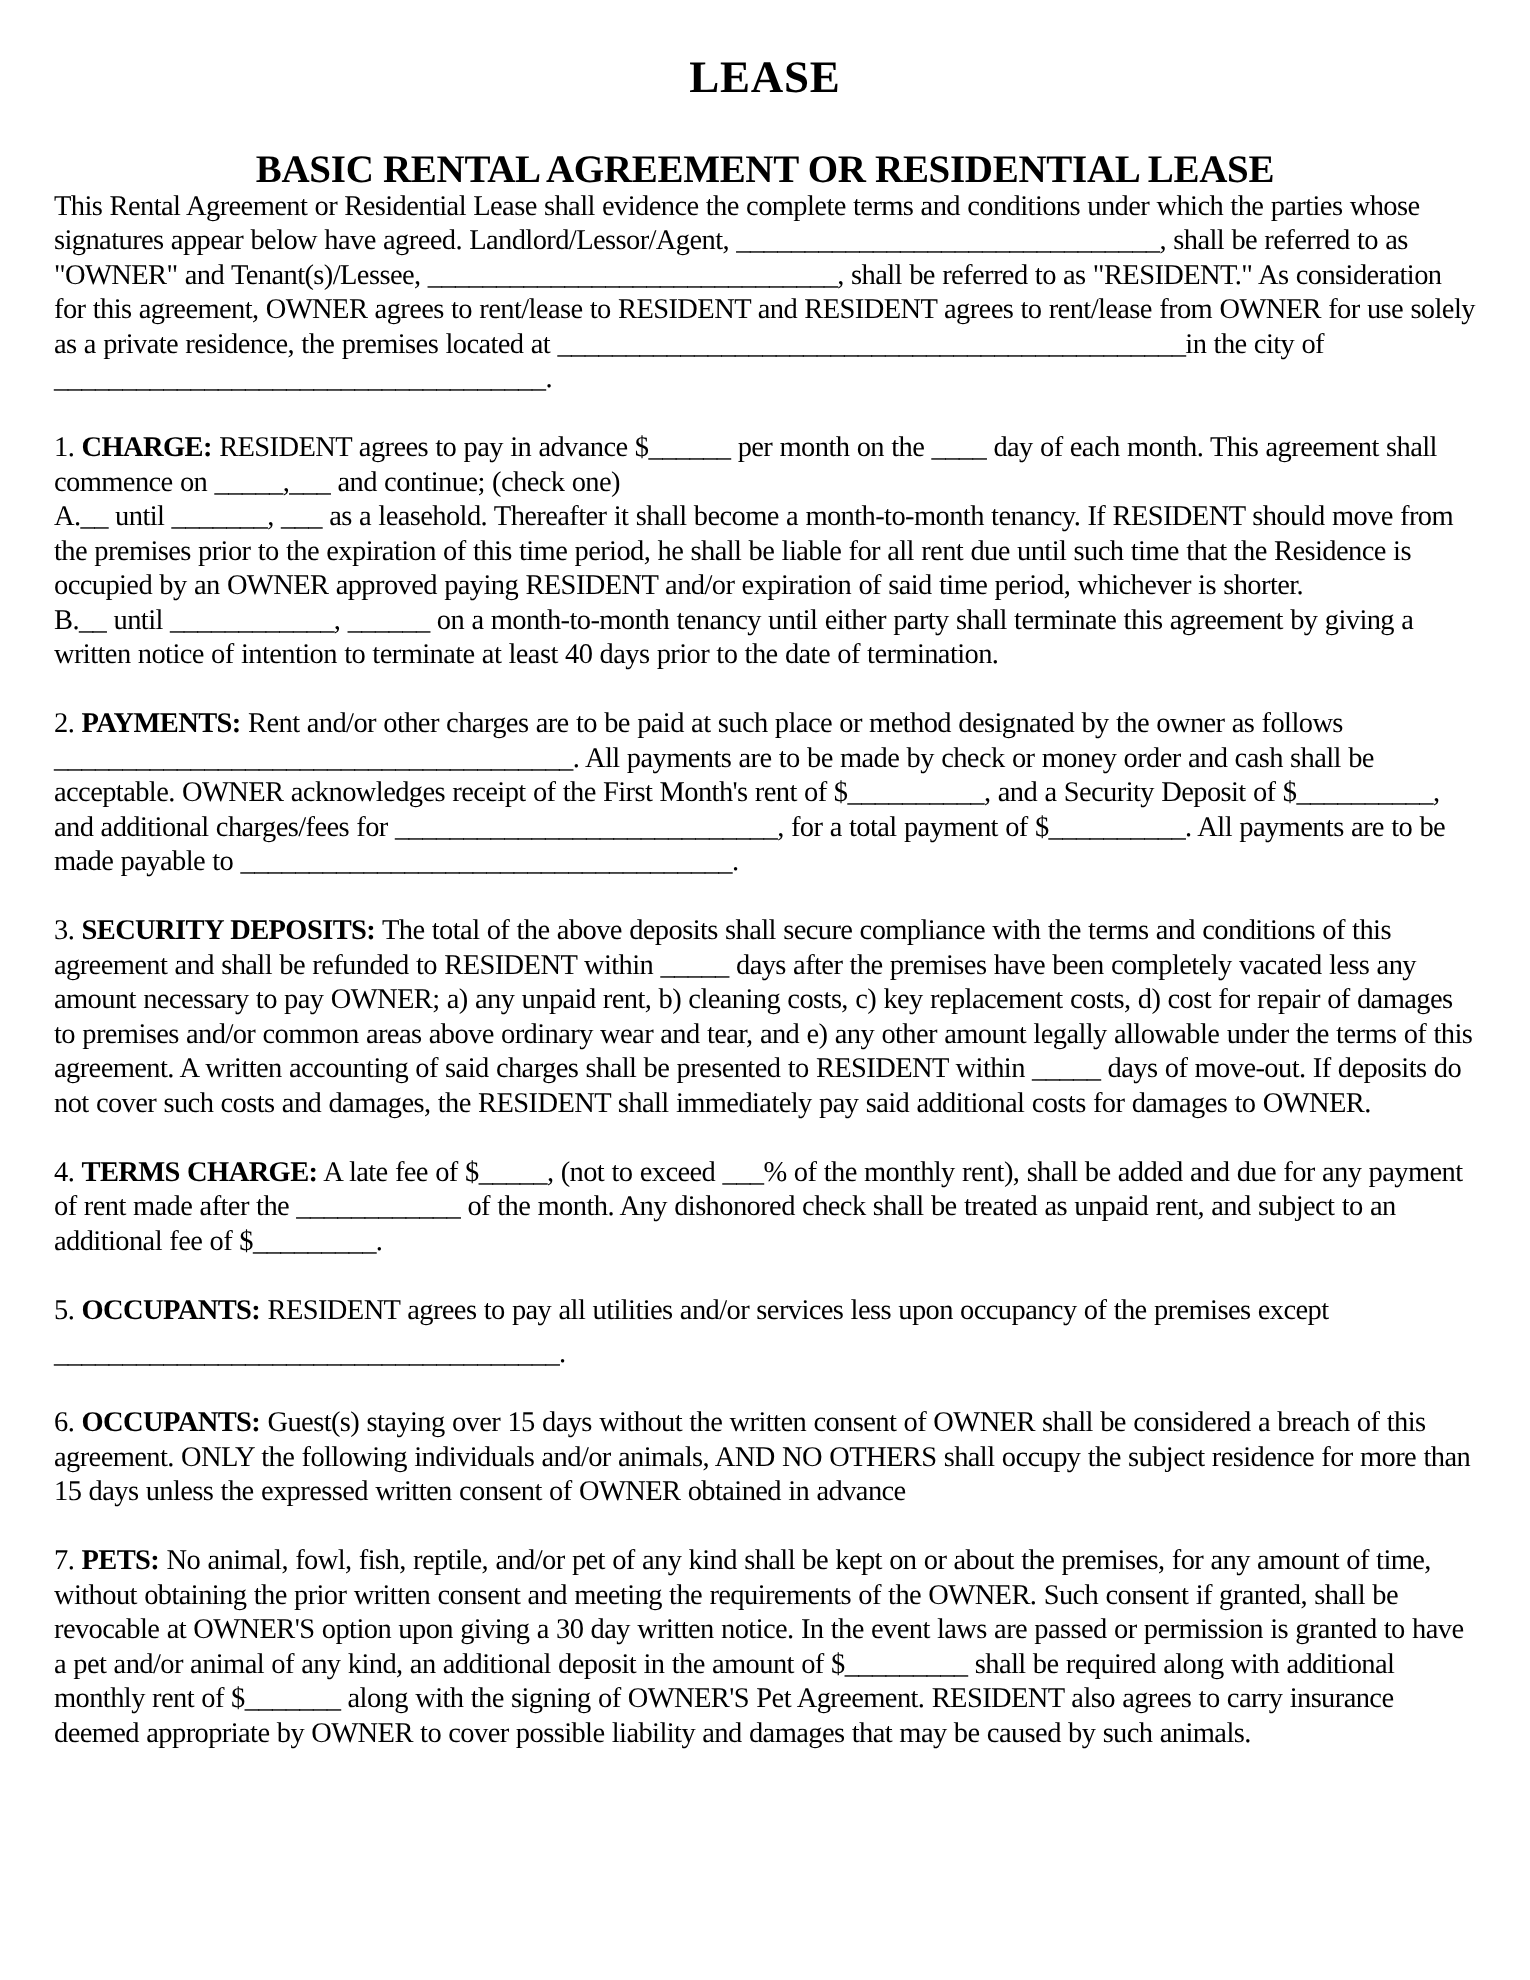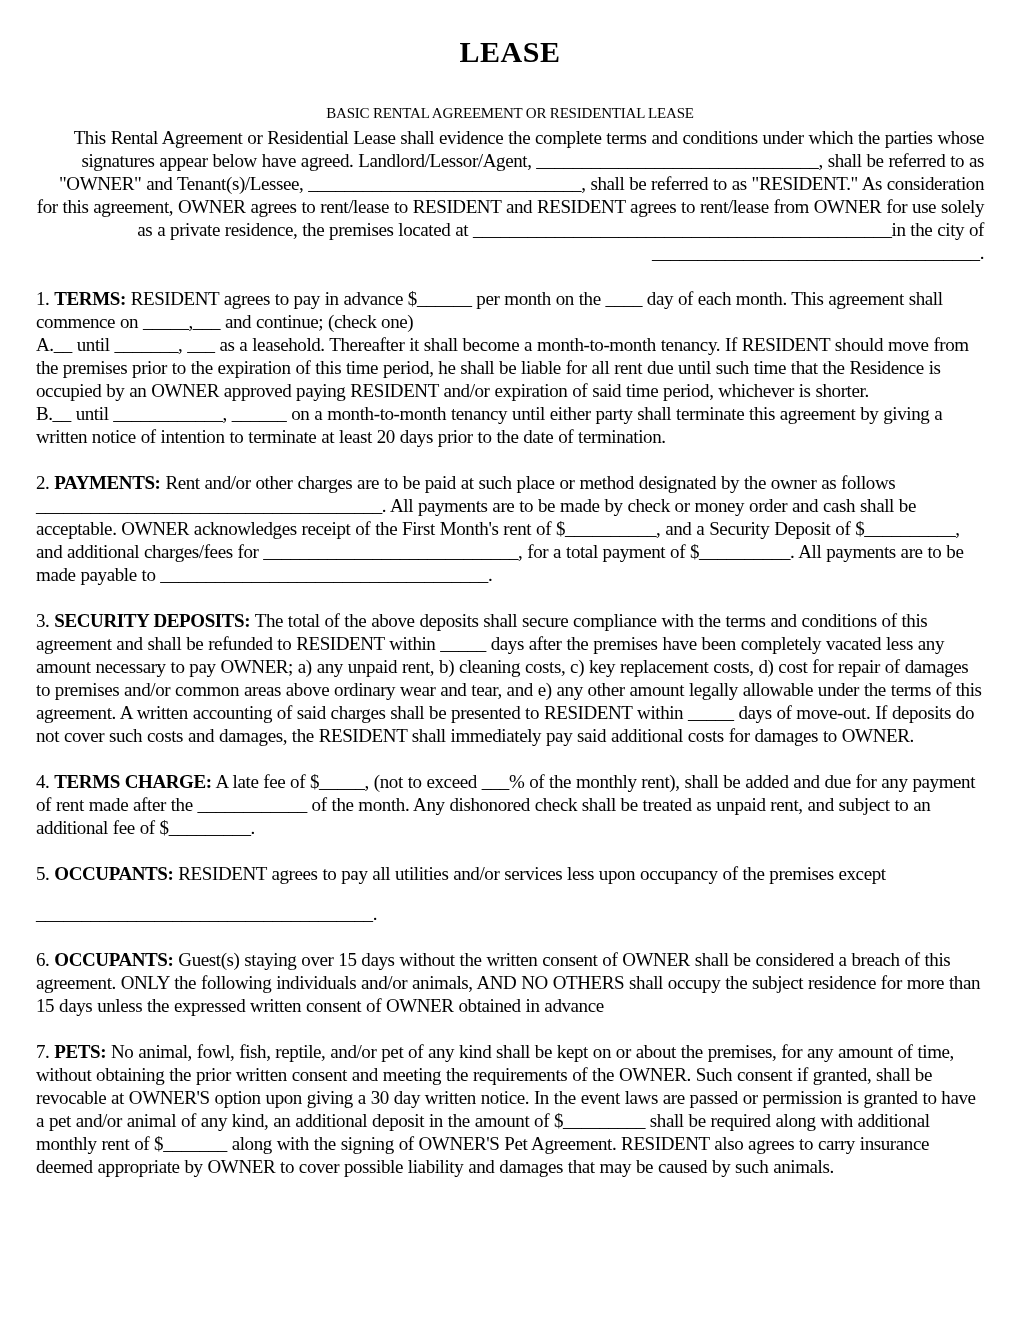--- a/index.html
+++ b/index.html
@@ -23,58 +23,57 @@
     margin: 6px 0 0 0;
     text-align: center;
     font-size: 30px;
     line-height: 36px;
     font-weight: 700;
     letter-spacing: 0.5px;
   }
   .doc-subtitle {
     margin: 30px 0 0 0;
     text-align: center;
-    font-size: 15px;
+    font-size: 26px;
     line-height: 26px;
-    font-weight: 400;
+    font-weight: 700;
     letter-spacing: -0.2px;
   }
   .intro {
     margin: 27px 0 0 0;
-    text-align: right;
   }
   section {
     margin: 23px 0 0 0;
   }
   .para {
     margin: 0;
     word-spacing: 0.5px;
   }
   .section-title {
     font-weight: 700;
   }
   .gap-blank {
-    margin-top: 17px;
+    margin-top: 6px;
   }
 </style>
 </head>
 <body>
 
 <div class="page">
 
   <h1 class="doc-title">LEASE</h1>
 
   <h2 class="doc-subtitle">BASIC RENTAL AGREEMENT OR RESIDENTIAL LEASE</h2>
 
   <p class="para intro">This Rental Agreement or Residential Lease shall evidence the complete terms and conditions under which the parties whose signatures appear below have agreed. Landlord/Lessor/Agent, _______________________________, shall be referred to as "OWNER" and Tenant(s)/Lessee, ______________________________, shall be referred to as "RESIDENT." As consideration for this agreement, OWNER agrees to rent/lease to RESIDENT and RESIDENT agrees to rent/lease from OWNER for use solely as a private residence, the premises located at ______________________________________________in the city of ____________________________________.</p>
 
   <section>
-    <p class="para"><span>1.</span> <span class="section-title">TERMS:</span> <span>RESIDENT agrees to pay in advance $______ per month on the ____ day of each month. This agreement shall commence on _____,___ and continue; (check one)</span></p>
+    <p class="para"><span>1.</span> <span class="section-title">CHARGE:</span> <span>RESIDENT agrees to pay in advance $______ per month on the ____ day of each month. This agreement shall commence on _____,___ and continue; (check one)</span></p>
     <p class="para">A.__ until _______, ___ as a leasehold. Thereafter it shall become a month-to-month tenancy. If RESIDENT should move from the premises prior to the expiration of this time period, he shall be liable for all rent due until such time that the Residence is occupied by an OWNER approved paying RESIDENT and/or expiration of said time period, whichever is shorter.</p>
-    <p class="para">B.__ until ____________, ______ on a month-to-month tenancy until either party shall terminate this agreement by giving a written notice of intention to terminate at least 20 days prior to the date of termination.</p>
+    <p class="para">B.__ until ____________, ______ on a month-to-month tenancy until either party shall terminate this agreement by giving a written notice of intention to terminate at least 40 days prior to the date of termination.</p>
   </section>
 
   <section>
     <p class="para"><span>2.</span> <span class="section-title">PAYMENTS:</span> <span>Rent and/or other charges are to be paid at such place or method designated by the owner as follows ______________________________________. All payments are to be made by check or money order and cash shall be acceptable. OWNER acknowledges receipt of the First Month's rent of $__________, and a Security Deposit of $__________, and additional charges/fees for ____________________________, for a total payment of $__________. All payments are to be made payable to ____________________________________.</span></p>
   </section>
 
   <section>
     <p class="para"><span>3.</span> <span class="section-title">SECURITY DEPOSITS:</span> <span>The total of the above deposits shall secure compliance with the terms and conditions of this agreement and shall be refunded to RESIDENT within _____ days after the premises have been completely vacated less any amount necessary to pay OWNER; a) any unpaid rent, b) cleaning costs, c) key replacement costs, d) cost for repair of damages to premises and/or common areas above ordinary wear and tear, and e) any other amount legally allowable under the terms of this agreement. A written accounting of said charges shall be presented to RESIDENT within _____ days of move-out. If deposits do not cover such costs and damages, the RESIDENT shall immediately pay said additional costs for damages to OWNER.</span></p>
   </section>
 

